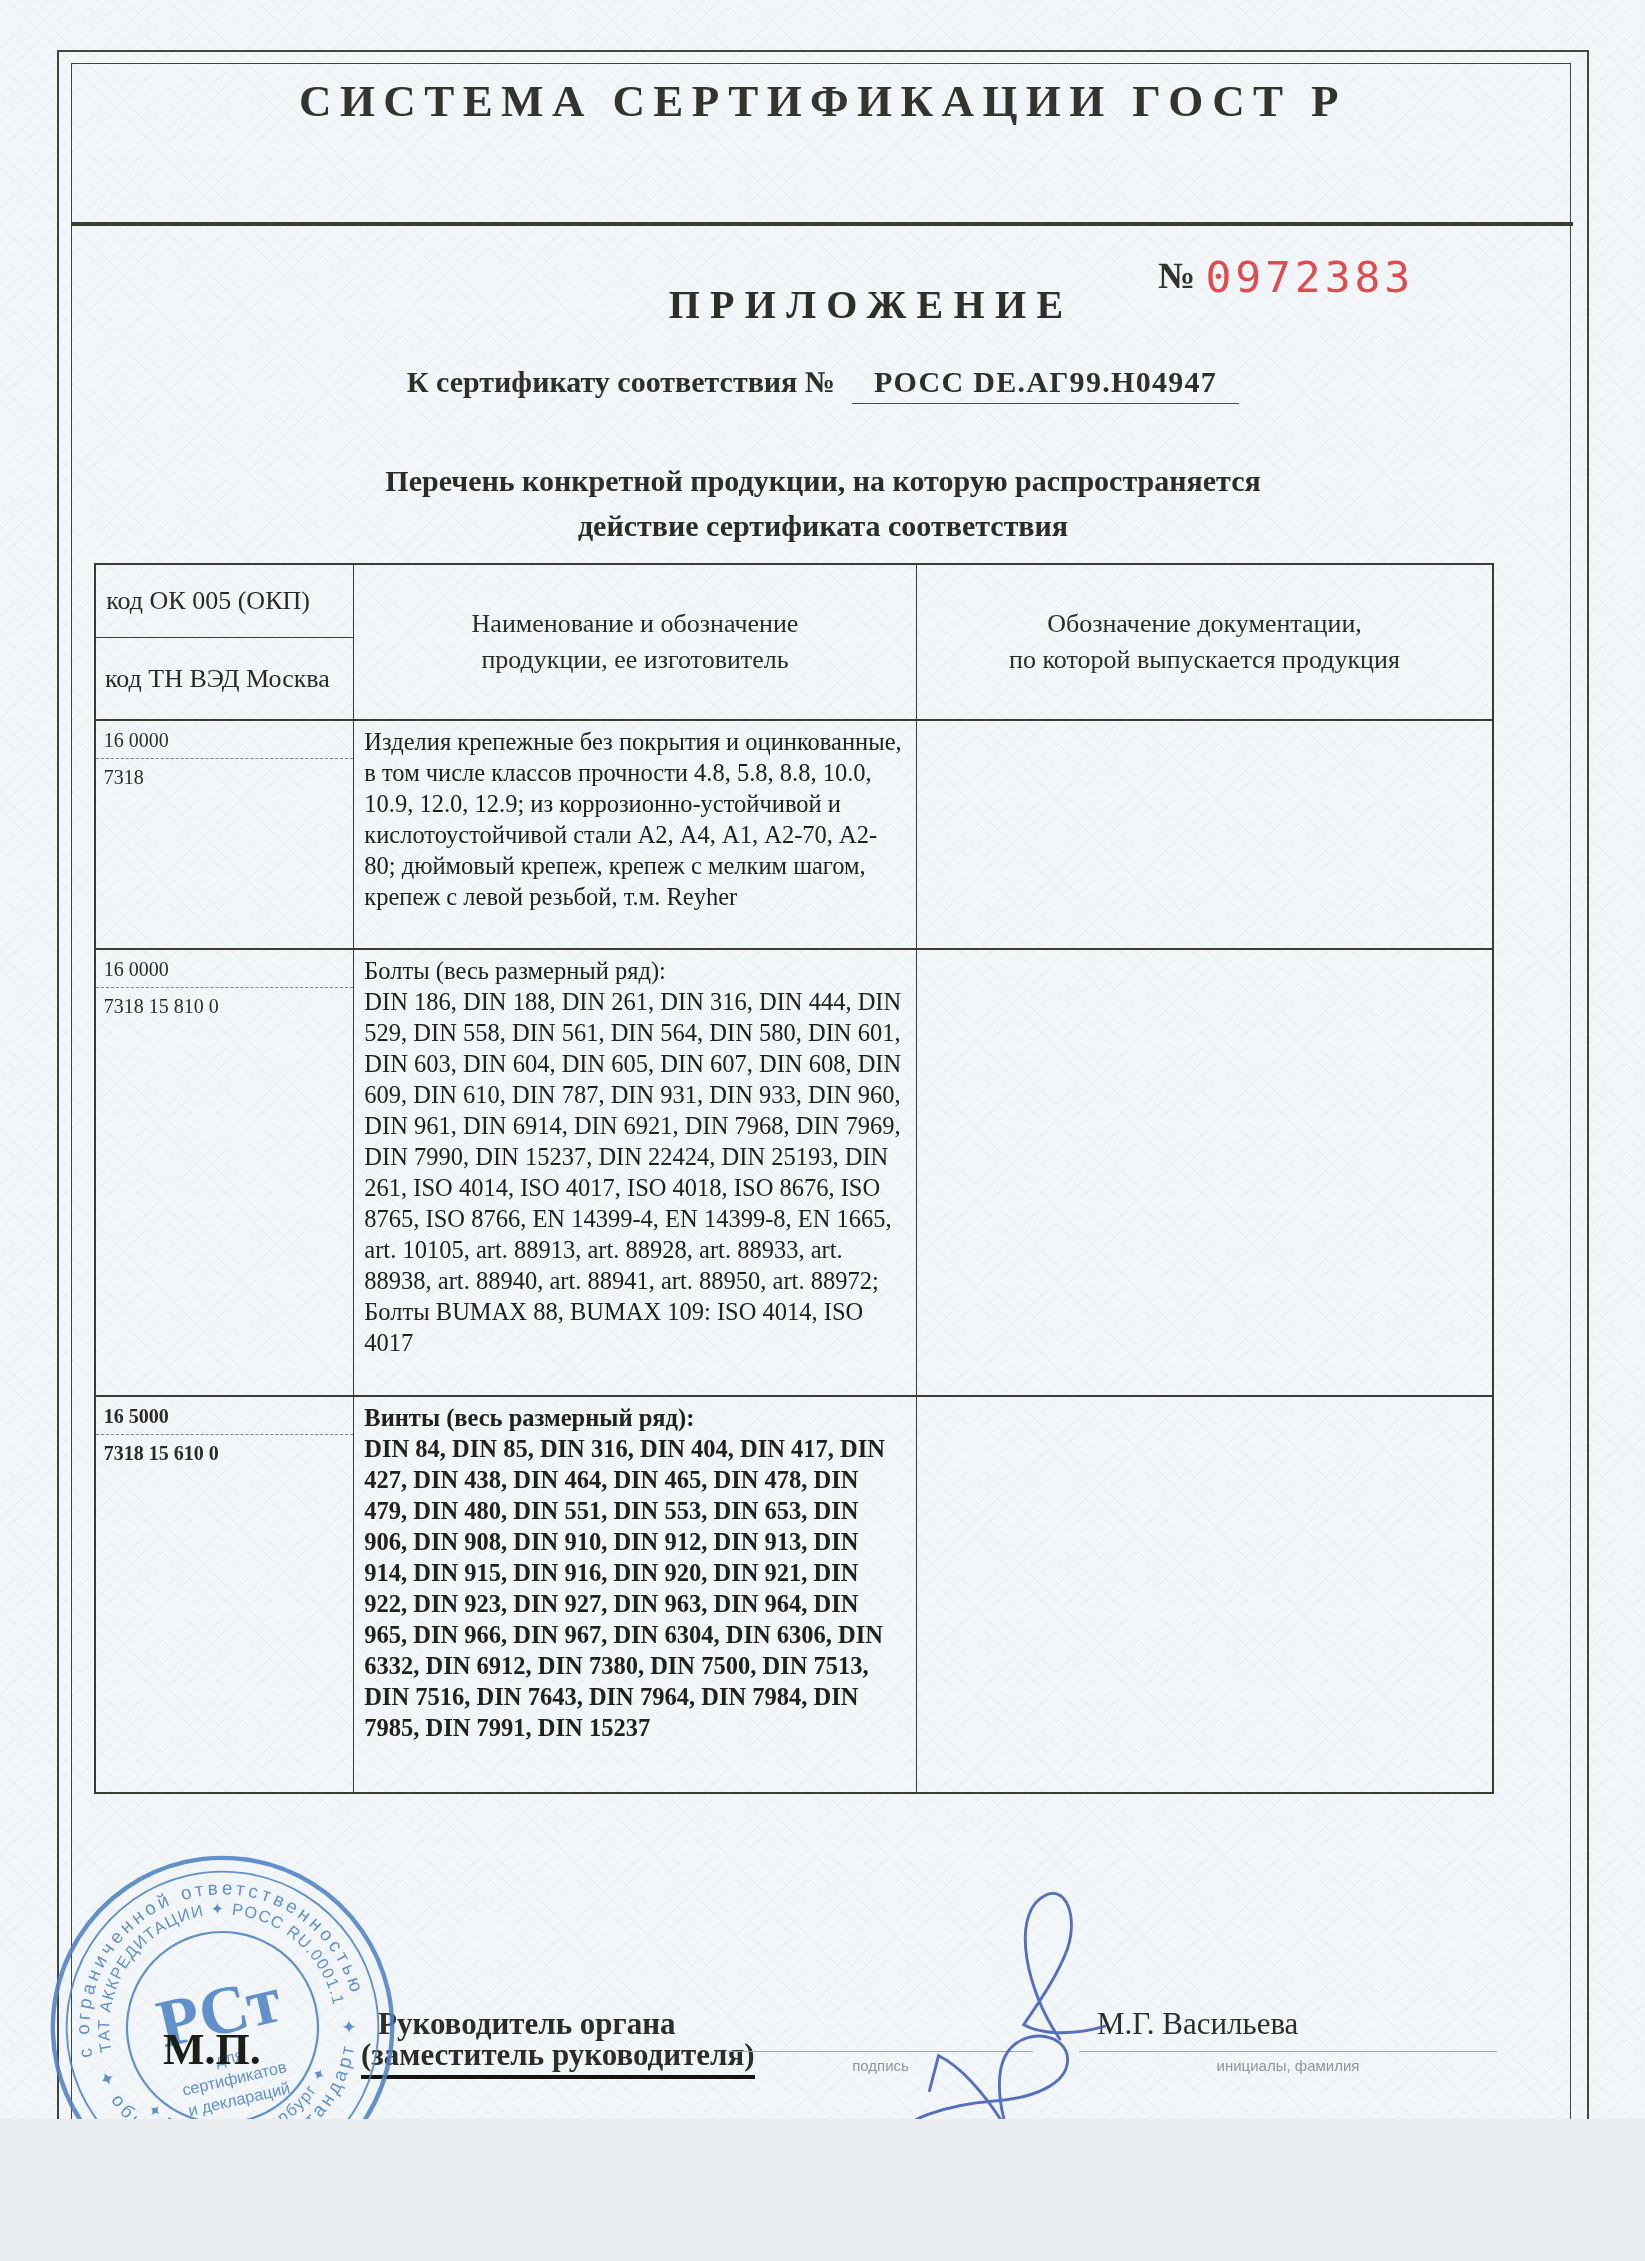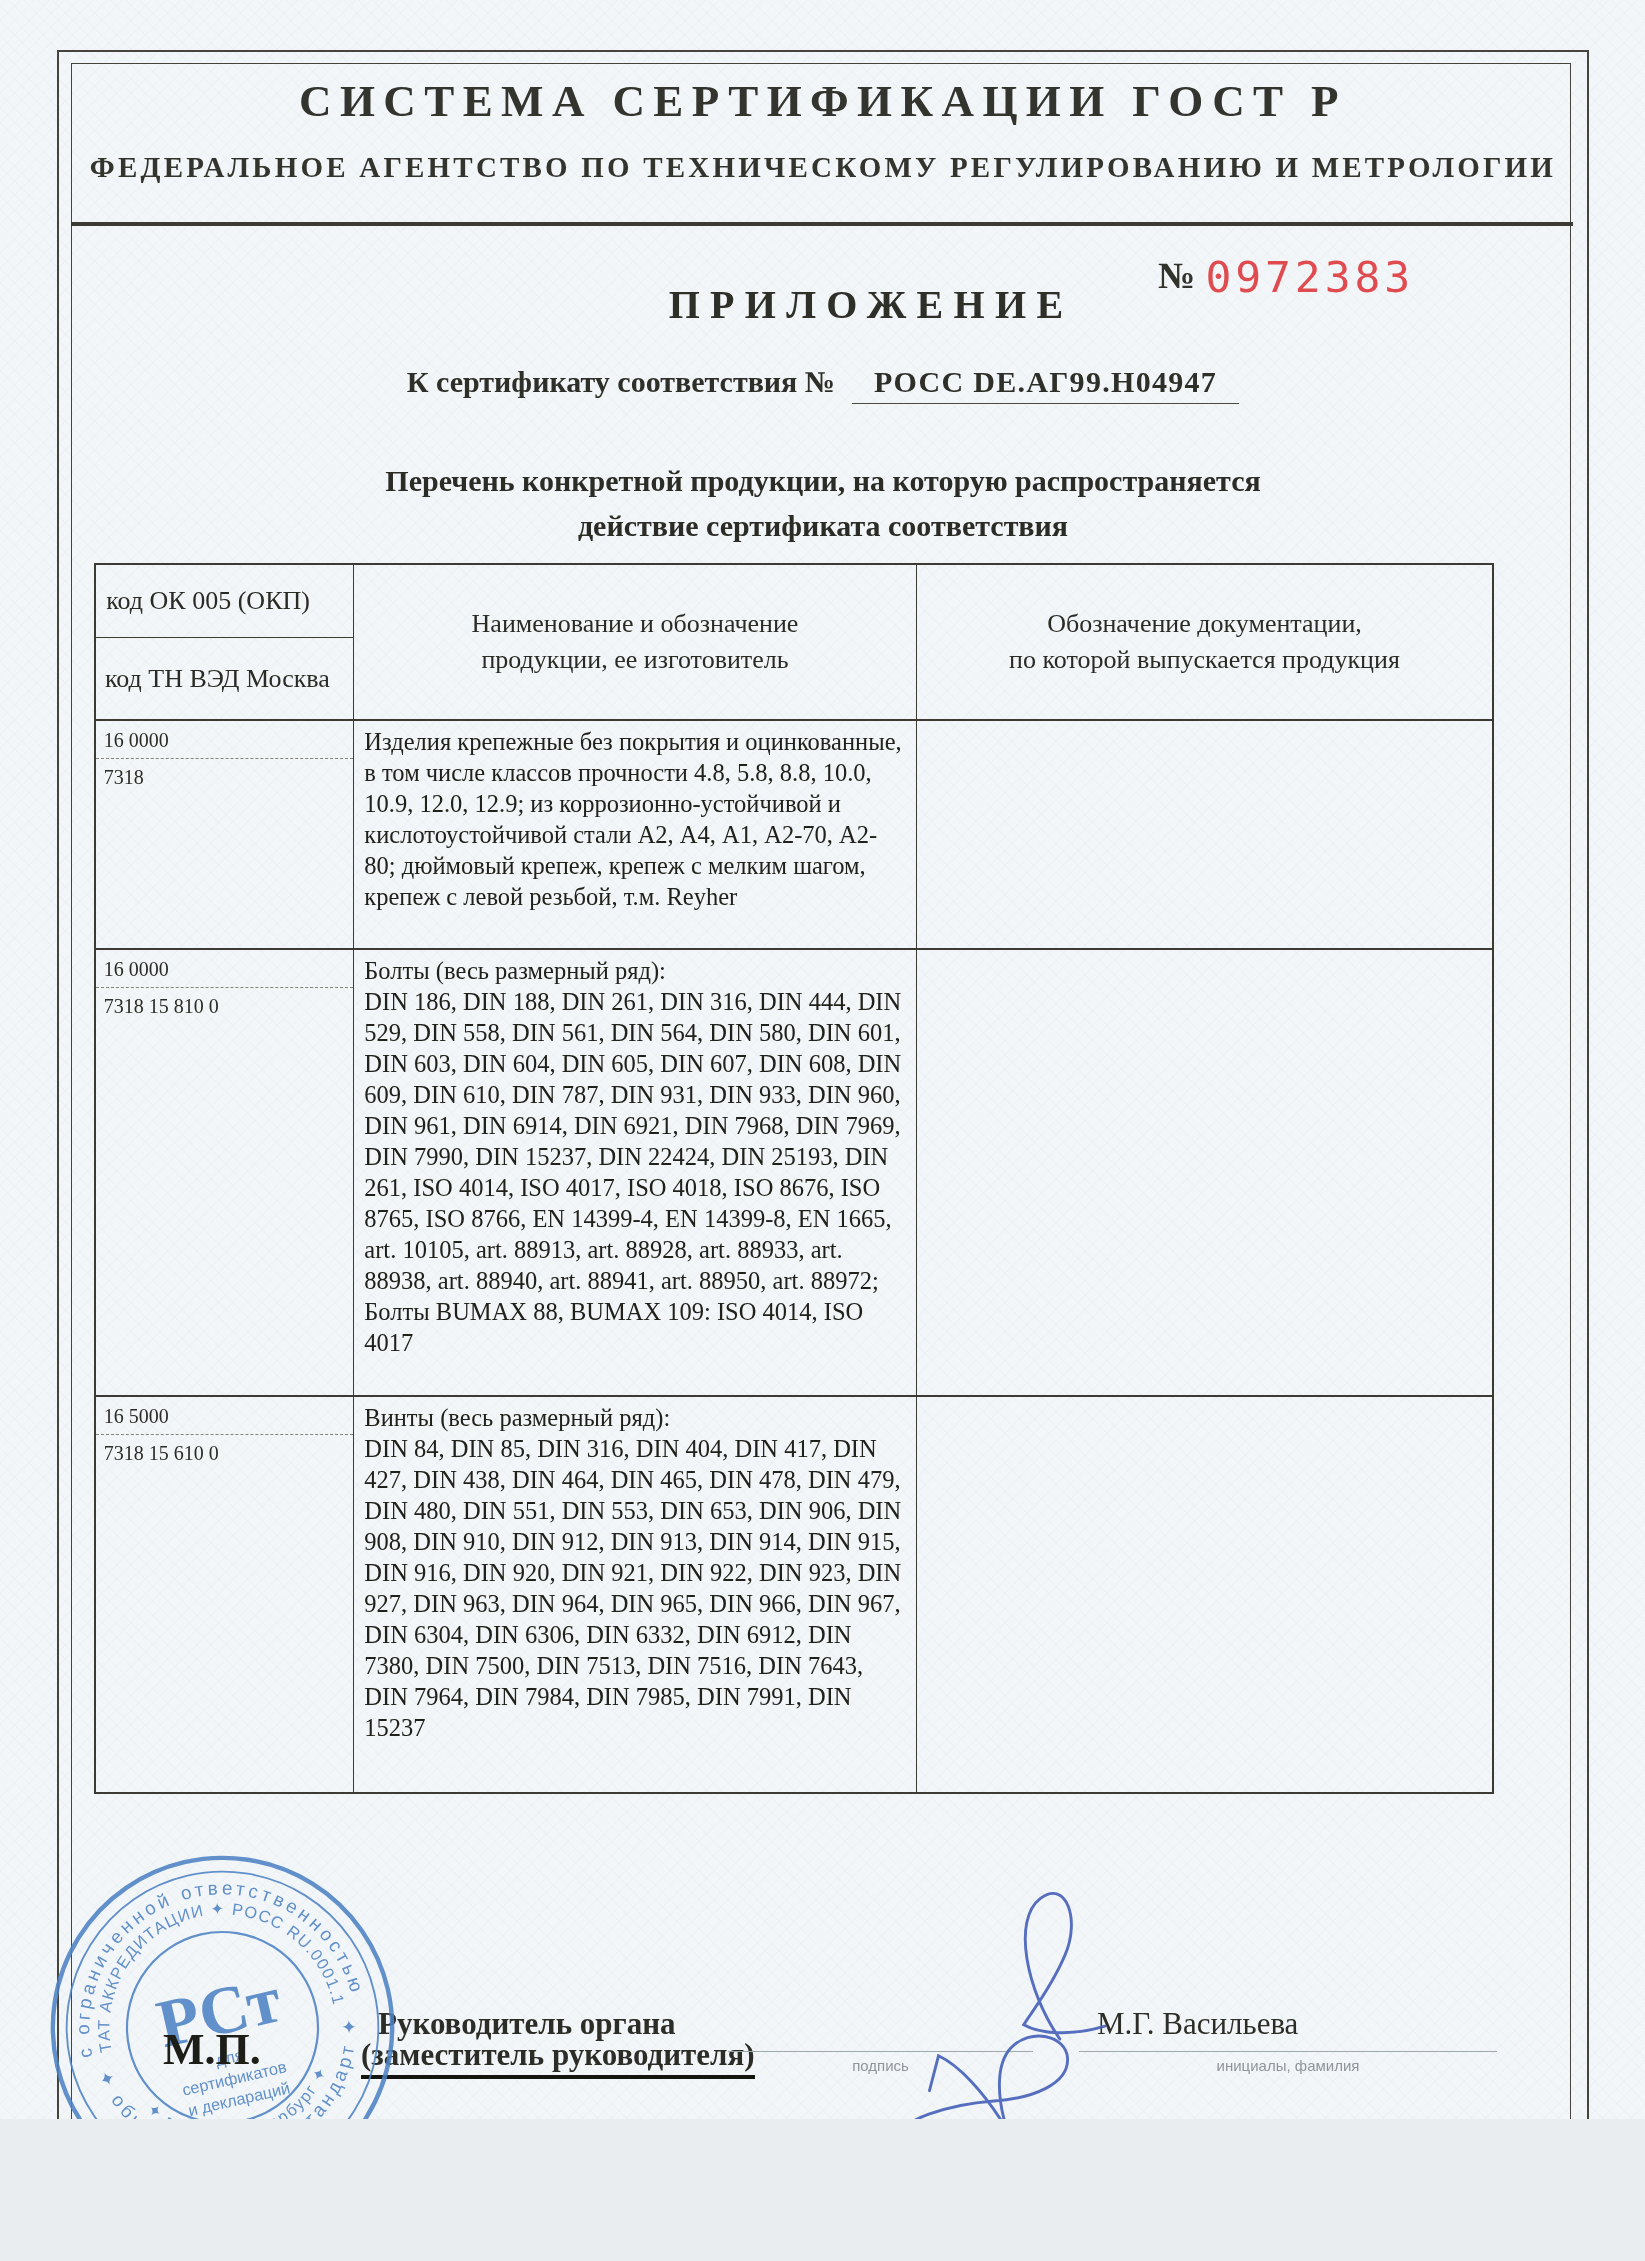--- a/index.html
+++ b/index.html
@@ -31,21 +31,21 @@
           font-size:30px;font-weight:bold;line-height:1.5;white-space:pre-line;color:#2c2c26;}
   
   .ctable{position:absolute;left:94px;top:563px;width:1396px;border:2.6px solid #3b3b33;}
   .trow{display:grid;grid-template-columns:257px 563px 1fr;}
   .trow + .trow{border-top:2.6px solid #3b3b33;}
   .cell{border-left:1.9px solid #3b3b33;min-width:0;}
   .cell:first-child{border-left:none;}
   .trow.head{height:154px;}
   .trow.r1{height:227px;}
   .trow.r2{height:445px;}
-  .trow.r3{height:395px;}
+  .trow.r3{height:395px;font-weight:bold;}
   .th-col1{display:flex;flex-direction:column;font-size:26px;}
   .th-col1 .half1{height:72px;display:flex;align-items:center;padding-left:10.3px;
           border-bottom:1.9px solid #3b3b33;}
   .th-col1 .half2{flex:1;display:flex;align-items:center;padding-left:9px;}
   .th-center{display:flex;align-items:center;justify-content:center;text-align:center;
           font-size:26px;line-height:1.4;white-space:pre-line;}
   .code-cell{font-size:20px;}
   .code-top{padding:7.7px 7.7px 6.5px;border-bottom:1.9px dashed #84847a;}
   .code-bottom{padding:6.5px 7.7px;}
   .desc{font-size:24.5px;line-height:31px;padding:5.2px 10.3px;text-align:left;color:#21211b;}
@@ -77,21 +77,20 @@
 </style>
 </head>
 <body>
 
 <div class="page">
 
   <div class="outer-frame"></div>
   <div class="inner-frame"></div>
 
   <div class="title1">СИСТЕМА СЕРТИФИКАЦИИ ГОСТ Р</div>
-  <div class="title2">ФЕДЕРАЛЬНОЕ АГЕНТСТВО ПО ТЕХНИЧЕСКОМУ РЕГУЛИРОВАНИЮ И МЕТРОЛОГИИ</div>
   <div class="header-rule"></div>
 
   <div class="doc-number">
     <span class="no-sign">№</span><span class="digits">0972383</span>
   </div>
 
   <div class="app-title">ПРИЛОЖЕНИЕ</div>
 
   <div class="cert-line">
     <span>К сертификату соответствия №</span><span class="cert-value">РОСС DE.АГ99.Н04947</span>

